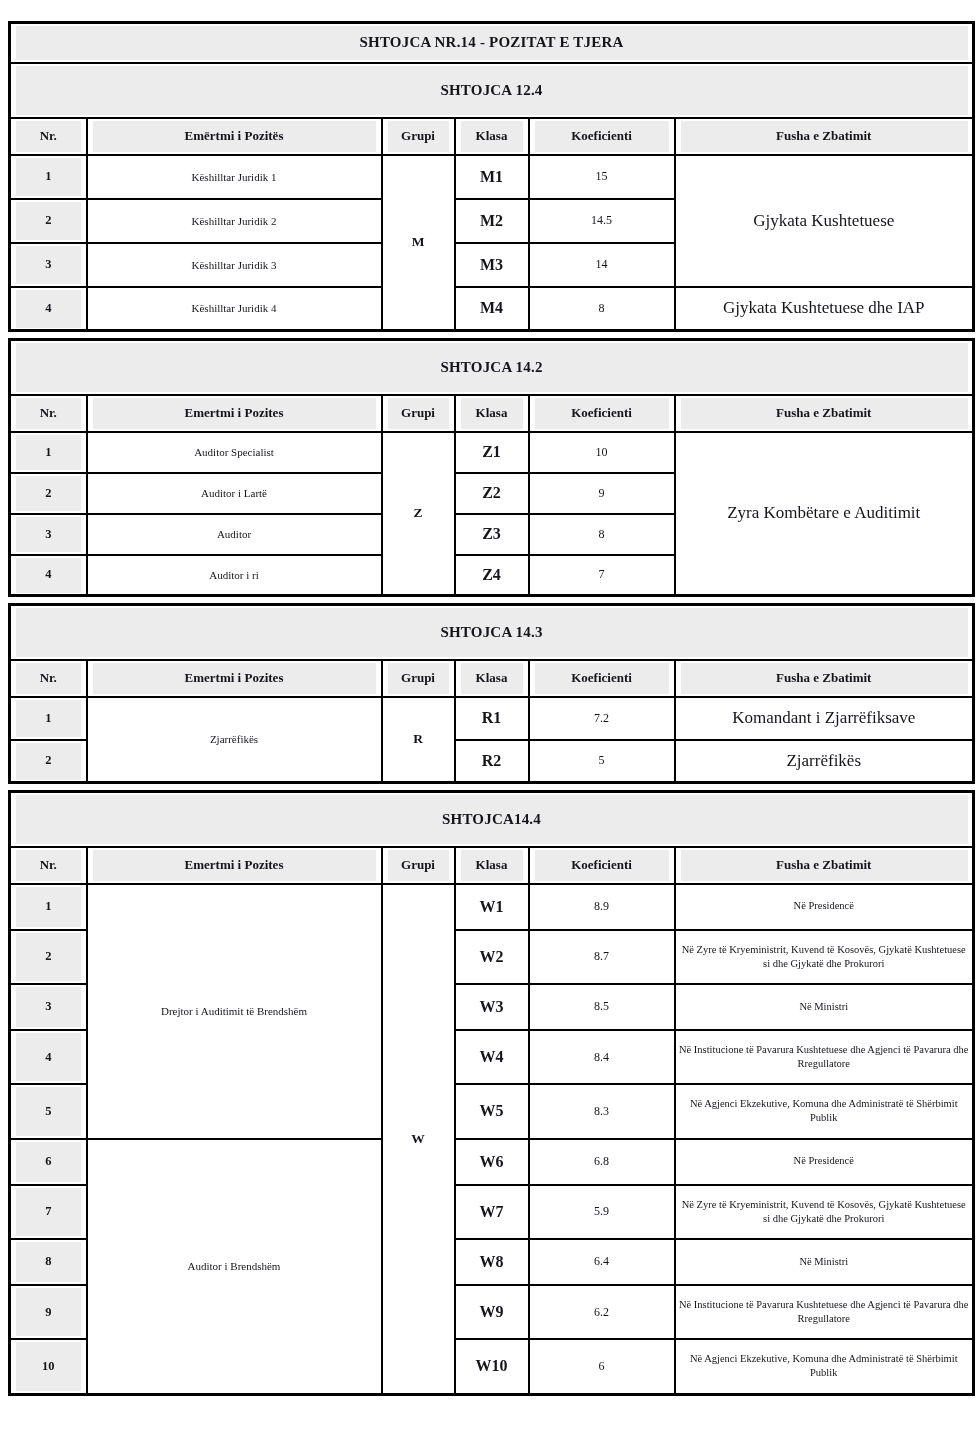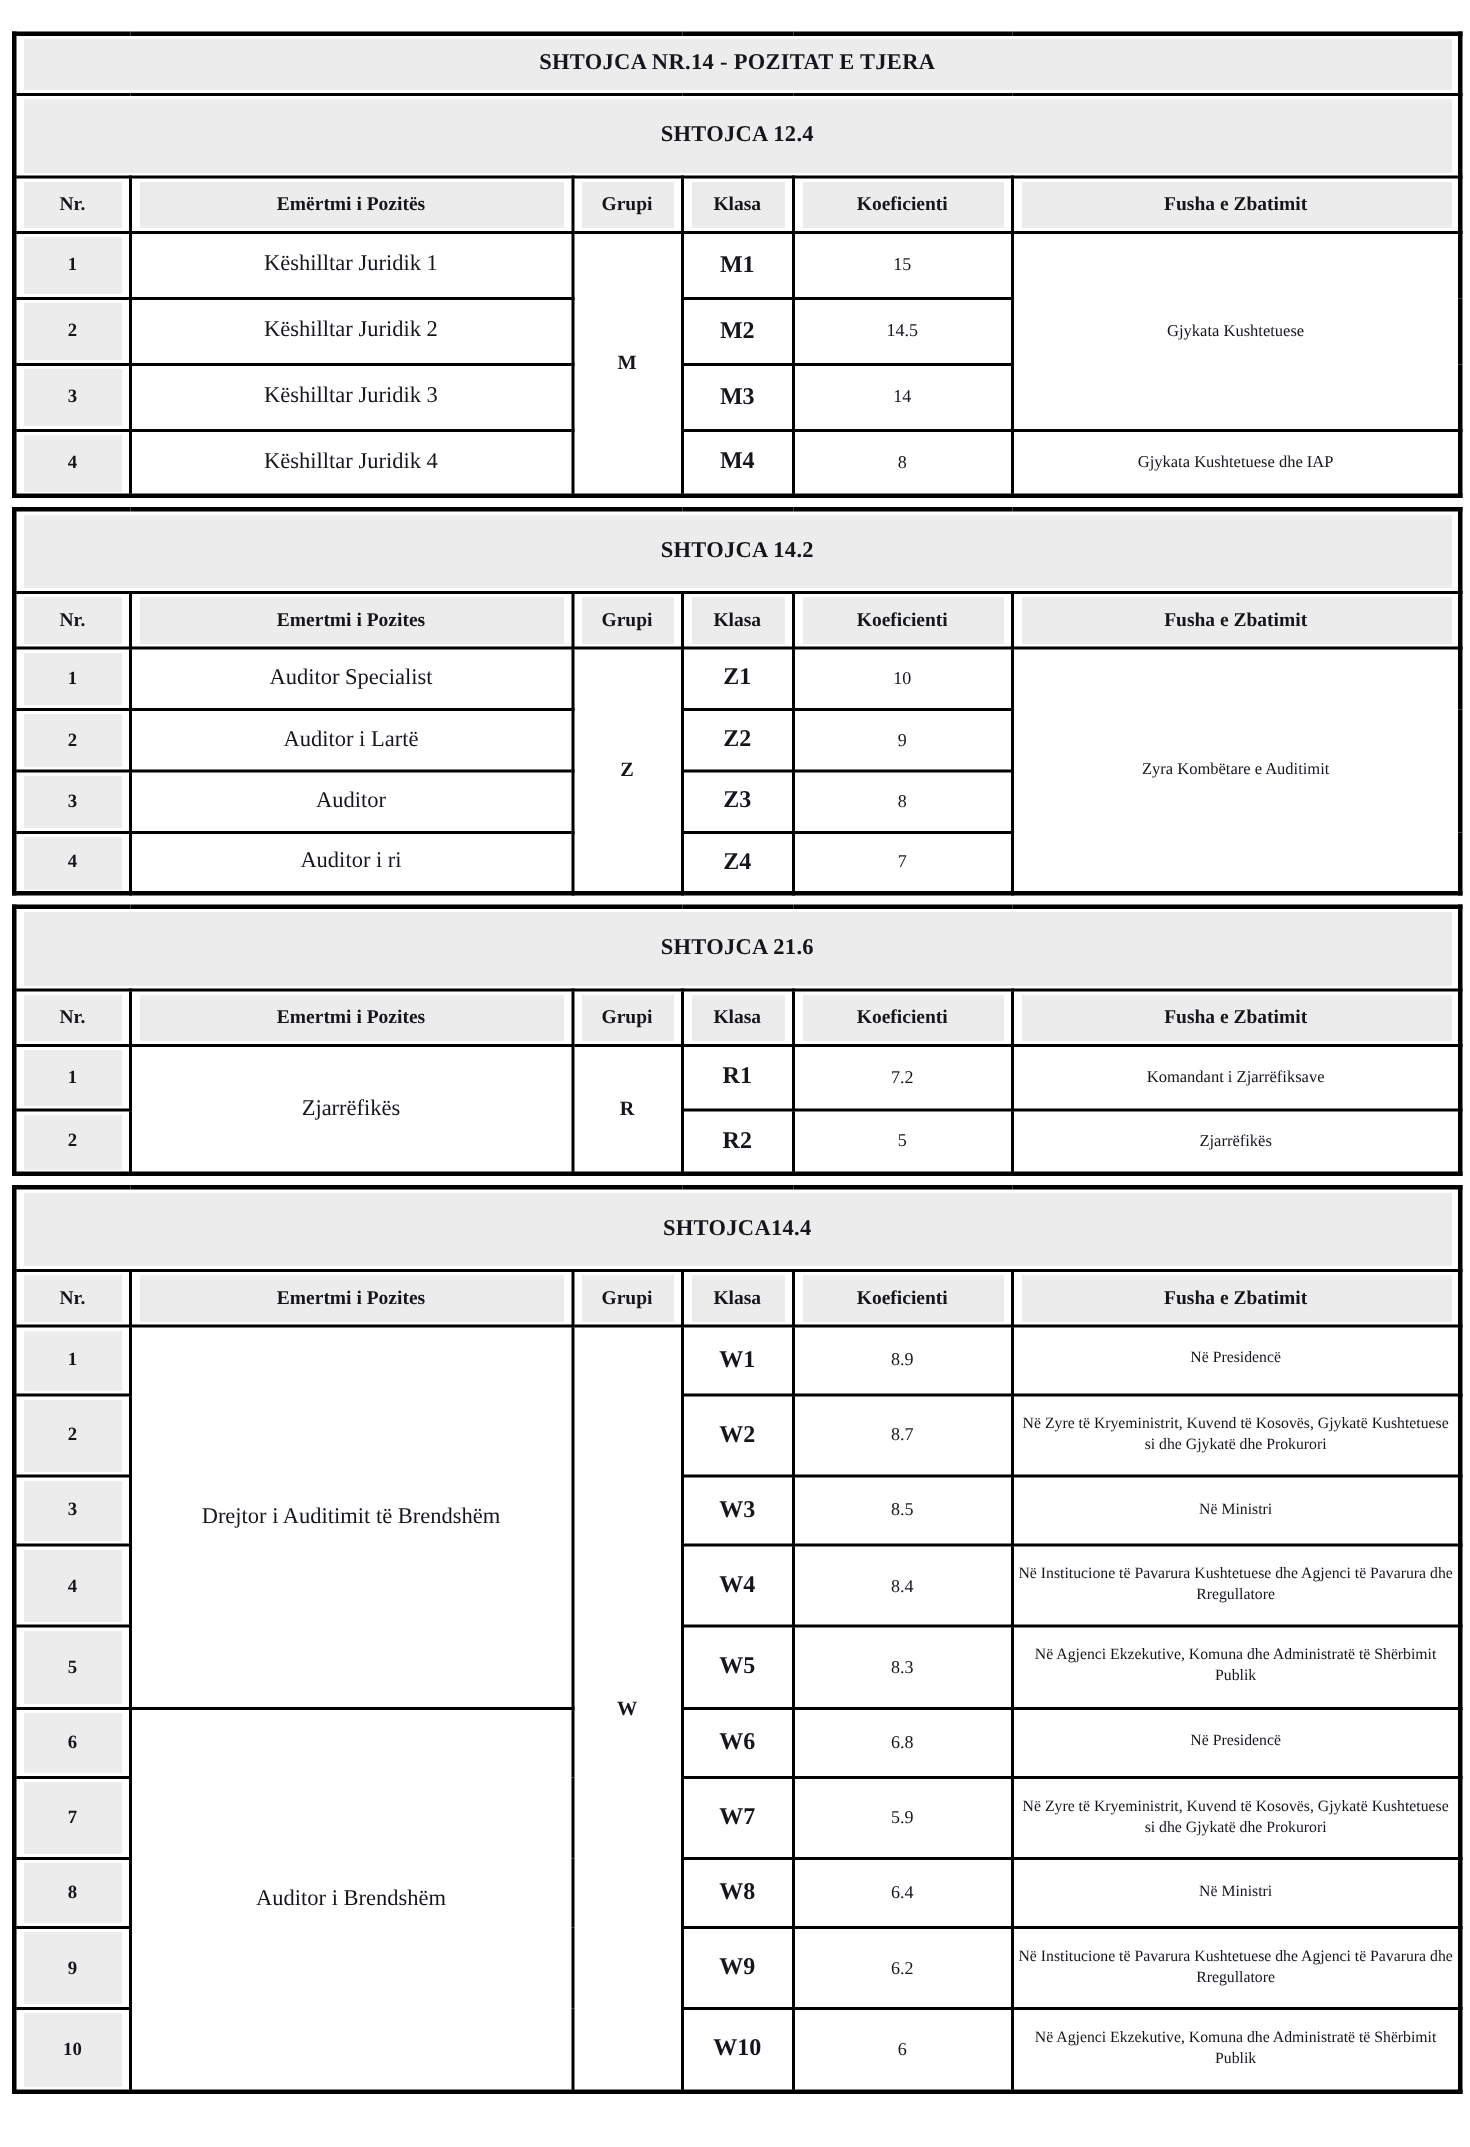--- a/index.html
+++ b/index.html
@@ -43,25 +43,25 @@
   }
   tr.band-top  { height: 40px; }
   tr.band-sub  { height: 55px; }
   tr.cols      { height: 37px; }
   table.t1 tr.data { height: 44px; }
   table.t2 tr.data { height: 41px; }
   table.t3 tr.data { height: 43px; }
   table.t4 tr.data { height: 46px; }
   th.colhead { font-size: 13px; font-weight: bold; }
   td.nr    { font-weight: bold; font-size: 12.5px; }
-  td.name  { font-size: 15px; }
+  td.name  { font-size: 11px; }
   td.group { font-weight: bold; font-size: 13.5px; }
   td.klasa { font-weight: bold; font-size: 16px; }
   td.koef  { font-size: 12px; }
-  td.fusha { font-size: 11px; }
+  td.fusha { font-size: 17px; }
   table.t4 td.fusha { font-size: 10.5px; line-height: 1.35; padding: 12px 3px; }
   td.vlow  { vertical-align: bottom; padding-bottom: 9px; }
 </style>
 </head>
 <body>
 
 <div class="page">
 
   <table class="doc t1">
     <colgroup>
@@ -171,21 +171,21 @@
     <colgroup>
       <col style="width:77px">
         <col style="width:295px">
         <col style="width:73px">
       <col style="width:74px">
         <col style="width:146px">
         <col style="width:299px">
     </colgroup>
     <tbody>
       <tr class="band-sub">
-        <td colspan="6" class="shade band">SHTOJCA 21.6</td>
+        <td colspan="6" class="shade band">SHTOJCA 14.3</td>
       </tr>
       <tr class="cols">
         <th class="shade colhead">Nr.</th>
         <th class="shade colhead">Emertmi i Pozites</th>
         <th class="shade colhead">Grupi</th>
         <th class="shade colhead">Klasa</th>
         <th class="shade colhead">Koeficienti</th>
         <th class="shade colhead">Fusha e Zbatimit</th>
       </tr>
       <tr class="data">

